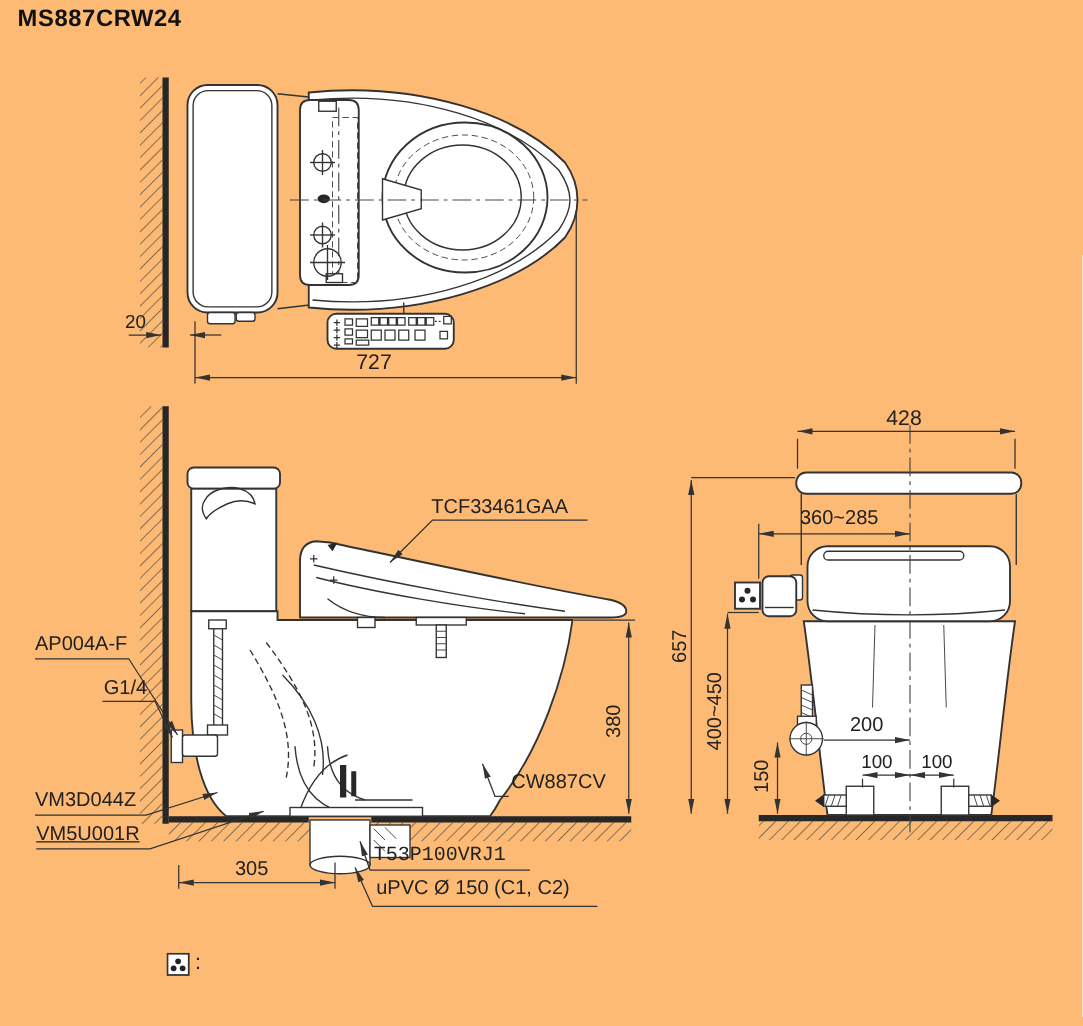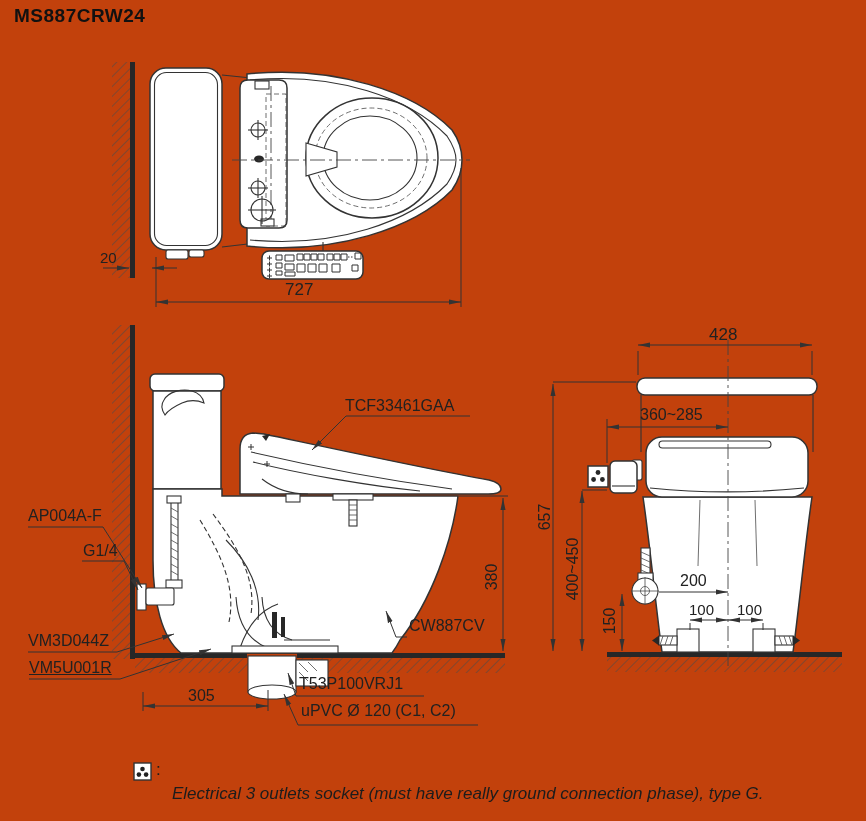--- a/index.html
+++ b/index.html
@@ -1,16 +1,16 @@
 <!DOCTYPE html>
 <html><head>
 <meta charset="utf-8">
 <style>
   html,body{margin:0;padding:0;background:#fff;}
-  .stage{position:relative;width:866px;height:821px;background:#c2410c;overflow:hidden;
+  .stage{position:relative;width:866px;height:821px;background:#fdba74;overflow:hidden;
          font-family:"Liberation Sans","DejaVu Sans",sans-serif;color:#1c1c1c;}
   .stage svg{position:absolute;left:0;top:0;}
   .lbl{position:absolute;white-space:nowrap;font-size:16px;line-height:1.05;color:#212121;}
   .f15{font-size:15px;} .f17{font-size:17px;}
   .title{position:absolute;left:14px;top:5px;font-size:19px;font-weight:bold;letter-spacing:.5px;color:#111;}
   .vlbl{position:absolute;white-space:nowrap;font-size:16px;color:#212121;
         transform:translate(-50%,-50%) rotate(-90deg);}
   .note-icon{position:absolute;left:133px;top:762px;}
   .note-colon{position:absolute;left:156px;top:760px;font-size:17px;}
   .note-vi{position:absolute;left:165px;top:760px;font-size:17px;}
@@ -248,22 +248,22 @@
 
 <div class="lbl f15" style="left:100px;top:250px;">20</div>
 <div class="lbl f17" style="left:285px;top:281px;">727</div>
 
 <div class="lbl" style="left:345px;top:398px;">TCF33461GAA</div>
 <div class="lbl" style="left:28px;top:508px;">AP004A-F</div>
 <div class="lbl" style="left:83px;top:543px;">G1/4</div>
 <div class="lbl" style="left:28px;top:633px;">VM3D044Z</div>
 <div class="lbl" style="left:29px;top:660px;text-decoration:underline;">VM5U001R</div>
 <div class="lbl" style="left:188px;top:688px;">305</div>
-<div class="lbl" style="left:299px;top:676px;">T53P100VRJ1</div>
-<div class="lbl" style="left:301px;top:703px;">uPVC Ø 120 (C1, C2)</div>
+<div class="lbl" style="left:299px;top:676px;font-family:Liberation Mono, monospace;">T53P100VRJ1</div>
+<div class="lbl" style="left:301px;top:703px;">uPVC Ø 150 (C1, C2)</div>
 <div class="lbl" style="left:409px;top:618px;">CW887CV</div>
 <div class="vlbl" style="left:492px;top:577px;">380</div>
 
 <div class="lbl f17" style="left:709px;top:326px;">428</div>
 <div class="lbl" style="left:640px;top:407px;">360~285</div>
 <div class="vlbl" style="left:545px;top:517px;">657</div>
 <div class="vlbl" style="left:573px;top:569px;">400~450</div>
 <div class="vlbl f15" style="left:610px;top:621px;">150</div>
 <div class="lbl" style="left:680px;top:573px;">200</div>
 <div class="lbl f15" style="left:689px;top:602px;">100</div>
@@ -271,15 +271,14 @@
 
 <span class="note-icon">
   <svg width="20" height="20" viewBox="0 0 20 20">
     <rect x="1" y="1" width="17" height="17" fill="#fff" stroke="#333" stroke-width="1.4"></rect>
     <circle cx="9.5" cy="7" r="2.3" fill="#222"></circle>
     <circle cx="5.9" cy="12.6" r="2.3" fill="#222"></circle>
     <circle cx="13.1" cy="12.6" r="2.3" fill="#222"></circle>
   </svg>
 </span>
 <span class="note-colon">:</span>
-<div class="note-en">Electrical 3 outlets socket (must have really ground connection phase), type G.</div>
 
 </div>
 
 </body></html>

